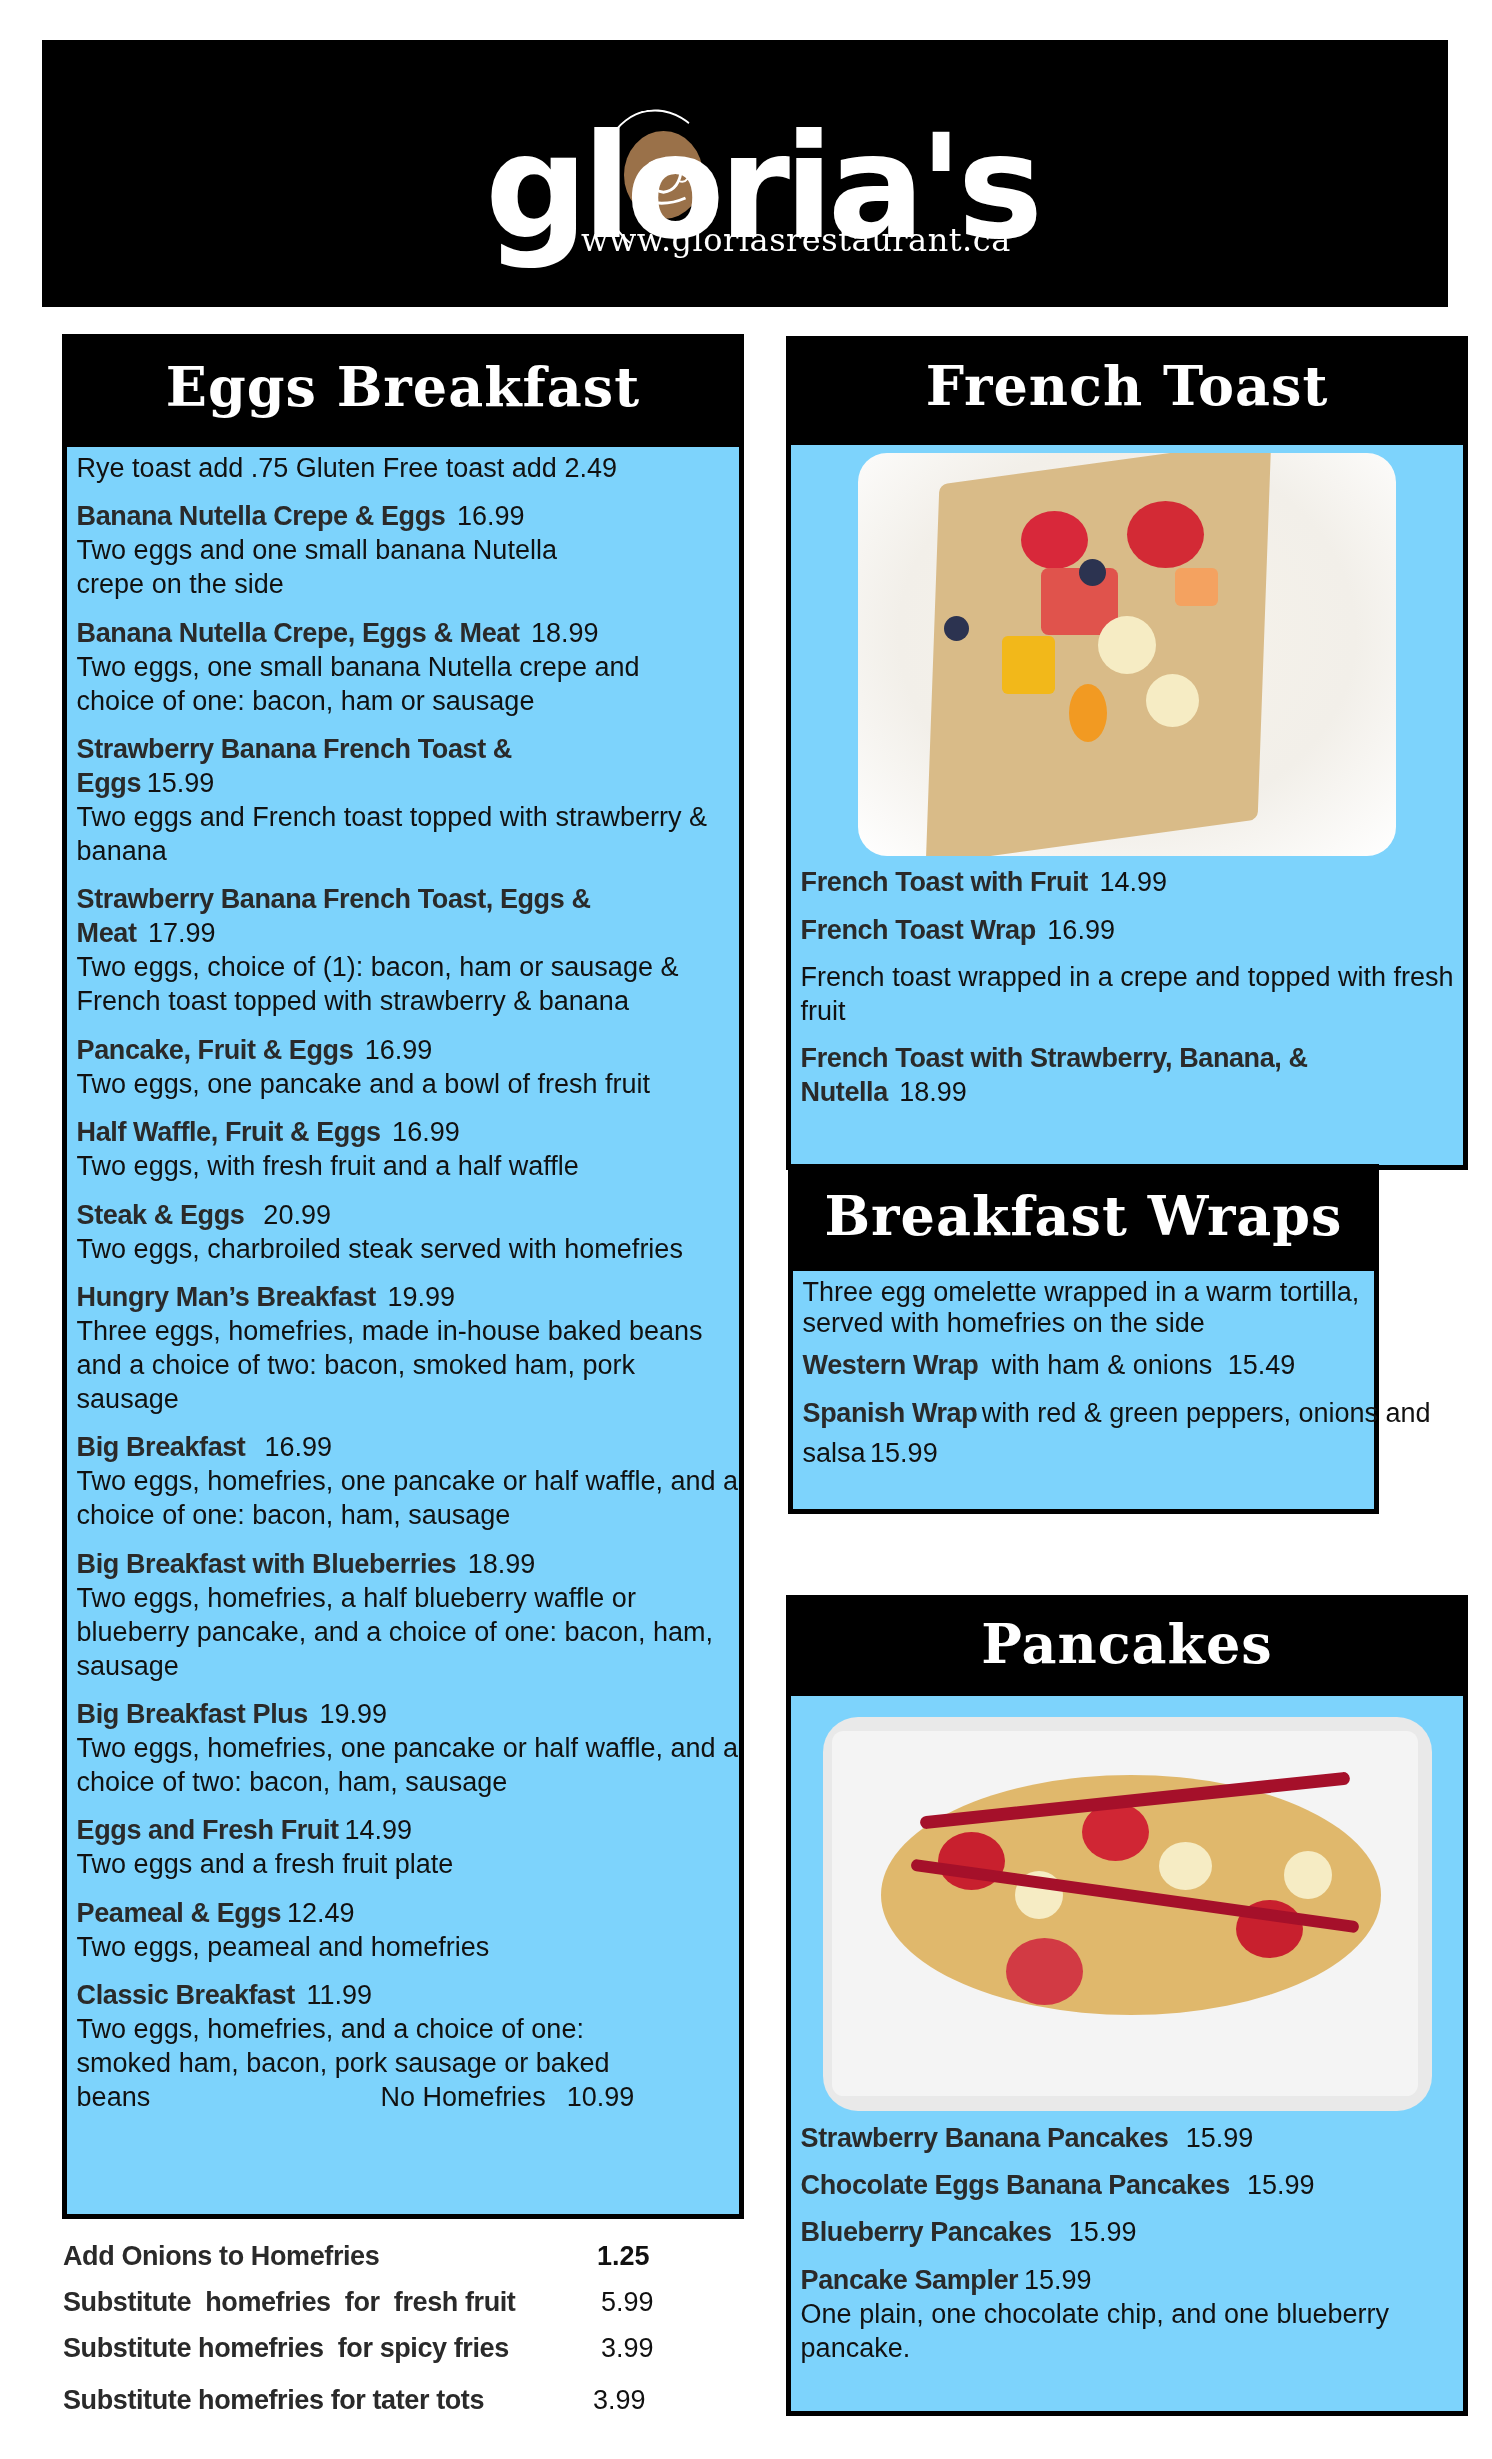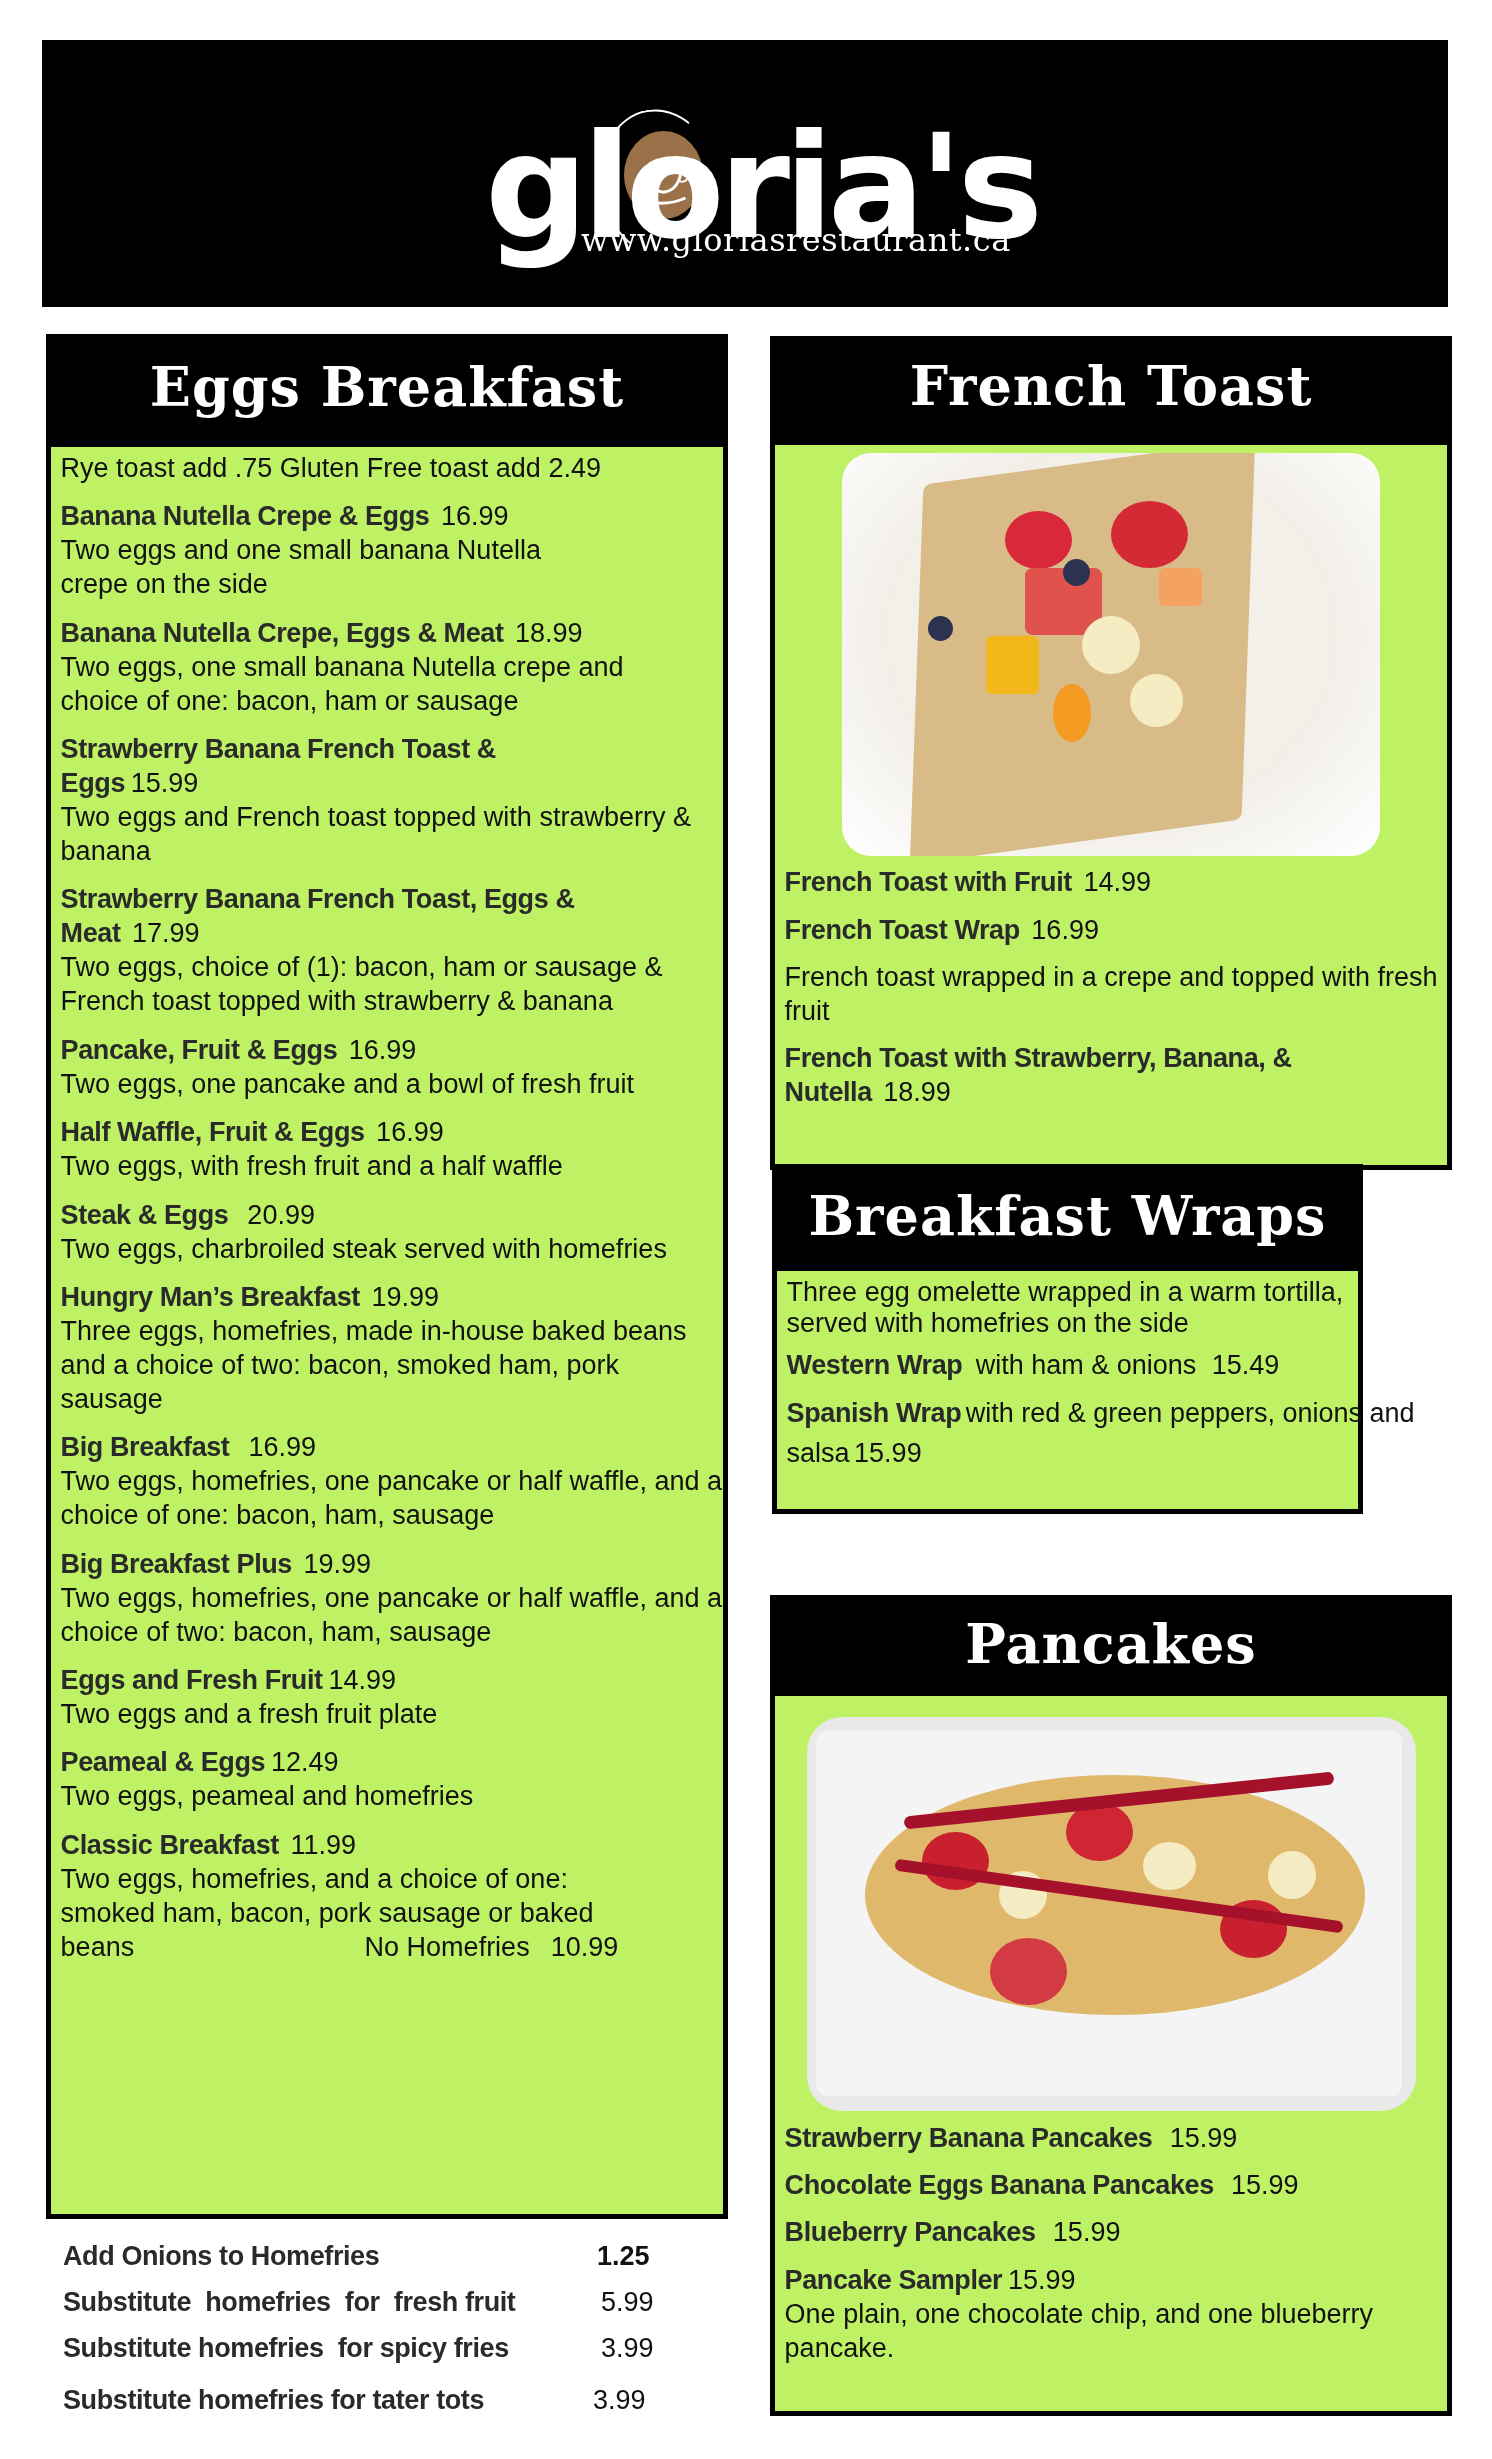--- a/index.html
+++ b/index.html
@@ -5,21 +5,21 @@
   html, body { margin: 0; padding: 0; background: #ffffff; }
   body { width: 1493px; height: 2459px; position: relative; overflow: hidden; font-family: "Liberation Sans", sans-serif; color: #111; }
 
   .banner { position: absolute; left: 42px; top: 40px; width: 1406px; height: 267px; background: #000; }
   .logo { position: absolute; left: 485px; top: 40px; width: 538px; height: 240px; text-align: center; }
   .logo-word { position: absolute; top: 75px; left: 0; font-family: "DejaVu Sans", sans-serif; font-weight: bold; font-size: 144px; color: #fff; letter-spacing: -5.8px; line-height: 1; }
   .logo-url { position: absolute; left: 96px; top: 181px; font-family: "DejaVu Serif", serif; font-size: 32px; color: #fff; letter-spacing: 0.5px; }
   .logo-cup { position: absolute; left: 139px; top: 91px; width: 79px; height: 88px; border-radius: 50%; background: #9a7149; }
   .logo-arc { position: absolute; left: 115px; top: 69px; width: 115px; height: 144px; border-radius: 50%; border: 2.9px solid #fff; border-right-color: transparent; border-bottom-color: transparent; transform: rotate(-10deg); }
 
-  .box { position: absolute; border: 5.8px solid #000; background: #bef264; box-sizing: border-box; }
+  .box { position: absolute; border: 5.8px solid #000; background: #7dd3fc; box-sizing: border-box; margin-left: 16px; }
   .box-head { background: #000; color: #fff; font-family: "DejaVu Serif", "Liberation Serif", serif; font-weight: bold; text-align: center; font-size: 54px; letter-spacing: 1px; }
   .box-body { padding: 3.8px 9.6px 0 9.6px; }
 
   #eggs { left: 46px; top: 334px; width: 682px; height: 1885px; }
   #eggs .box-head { height: 108px; line-height: 96px; }
   #french { left: 770px; top: 336px; width: 682px; height: 834px; }
   #french .box-head { height: 104px; line-height: 90px; }
   #wraps { left: 772px; top: 1164px; width: 591px; height: 350px; }
   #wraps .box-head { height: 102px; line-height: 94px; }
   #pancakes { left: 770px; top: 1595px; width: 682px; height: 821px; }
@@ -96,20 +96,24 @@
       <span class="item-name">Steak &amp; Eggs</span><span class="item-price" style="margin-left:19px">20.99</span>
       <div class="item-desc" style="width:615px">Two eggs, charbroiled steak served with homefries</div>
     </div>
     <div class="item">
       <span class="item-name">Hungry Man’s Breakfast</span><span class="item-price">19.99</span>
       <div class="item-desc" style="width:653px">Three eggs, homefries, made in-house baked beans and  a choice of two: bacon, smoked ham, pork sausage</div>
     </div>
     <div class="item">
       <span class="item-name">Big Breakfast</span><span class="item-price" style="margin-left:19px">16.99</span>
       <div class="item-desc" style="width:663px">Two eggs, homefries, one pancake or half  waffle, and  a choice of one: bacon, ham, sausage</div>
+    </div>
+    <div class="item">
+      <span class="item-name">Big Breakfast with Blueberries</span><span class="item-price">18.99</span>
+      <div class="item-desc" style="width:644px">Two eggs, homefries, a half  blueberry waffle or blueberry pancake, and a choice of one: bacon, ham, sausage</div>
     </div>
     <div class="item">
       <span class="item-name">Big Breakfast Plus</span><span class="item-price">19.99</span>
       <div class="item-desc" style="width:663px">Two eggs, homefries, one pancake or half waffle, and  a choice of two: bacon, ham, sausage</div>
     </div>
     <div class="item">
       <span class="item-name">Eggs and Fresh Fruit</span><span class="item-price" style="margin-left:5.8px">14.99</span>
       <div class="item-desc">Two eggs and a fresh fruit plate</div>
     </div>
     <div class="item">

